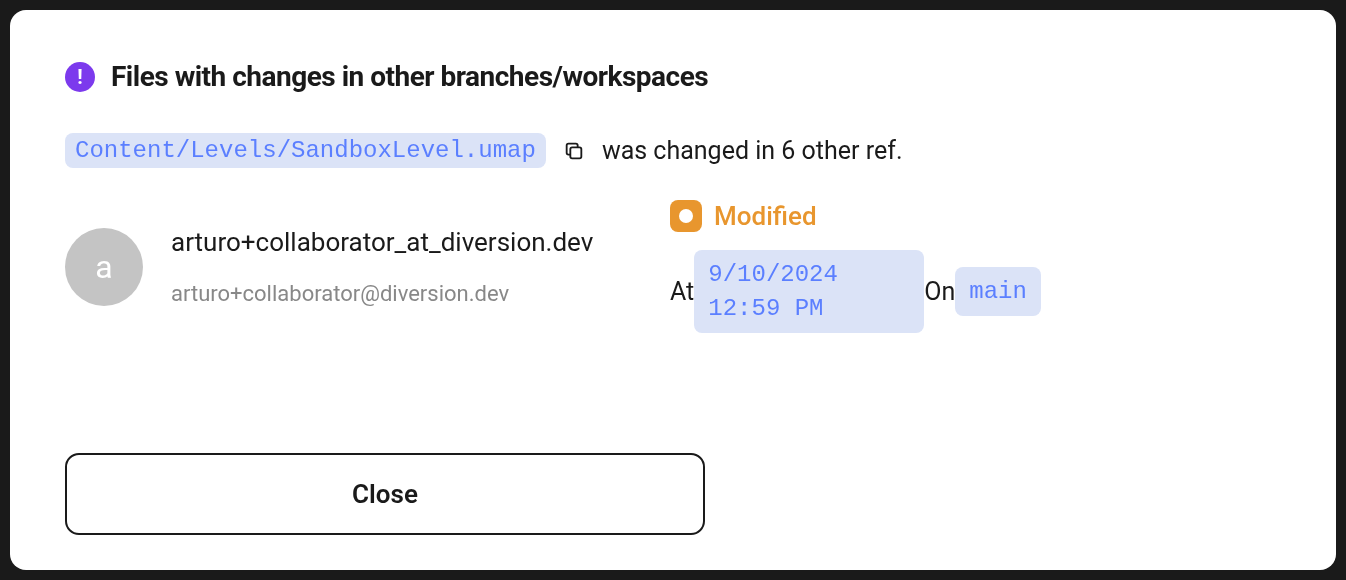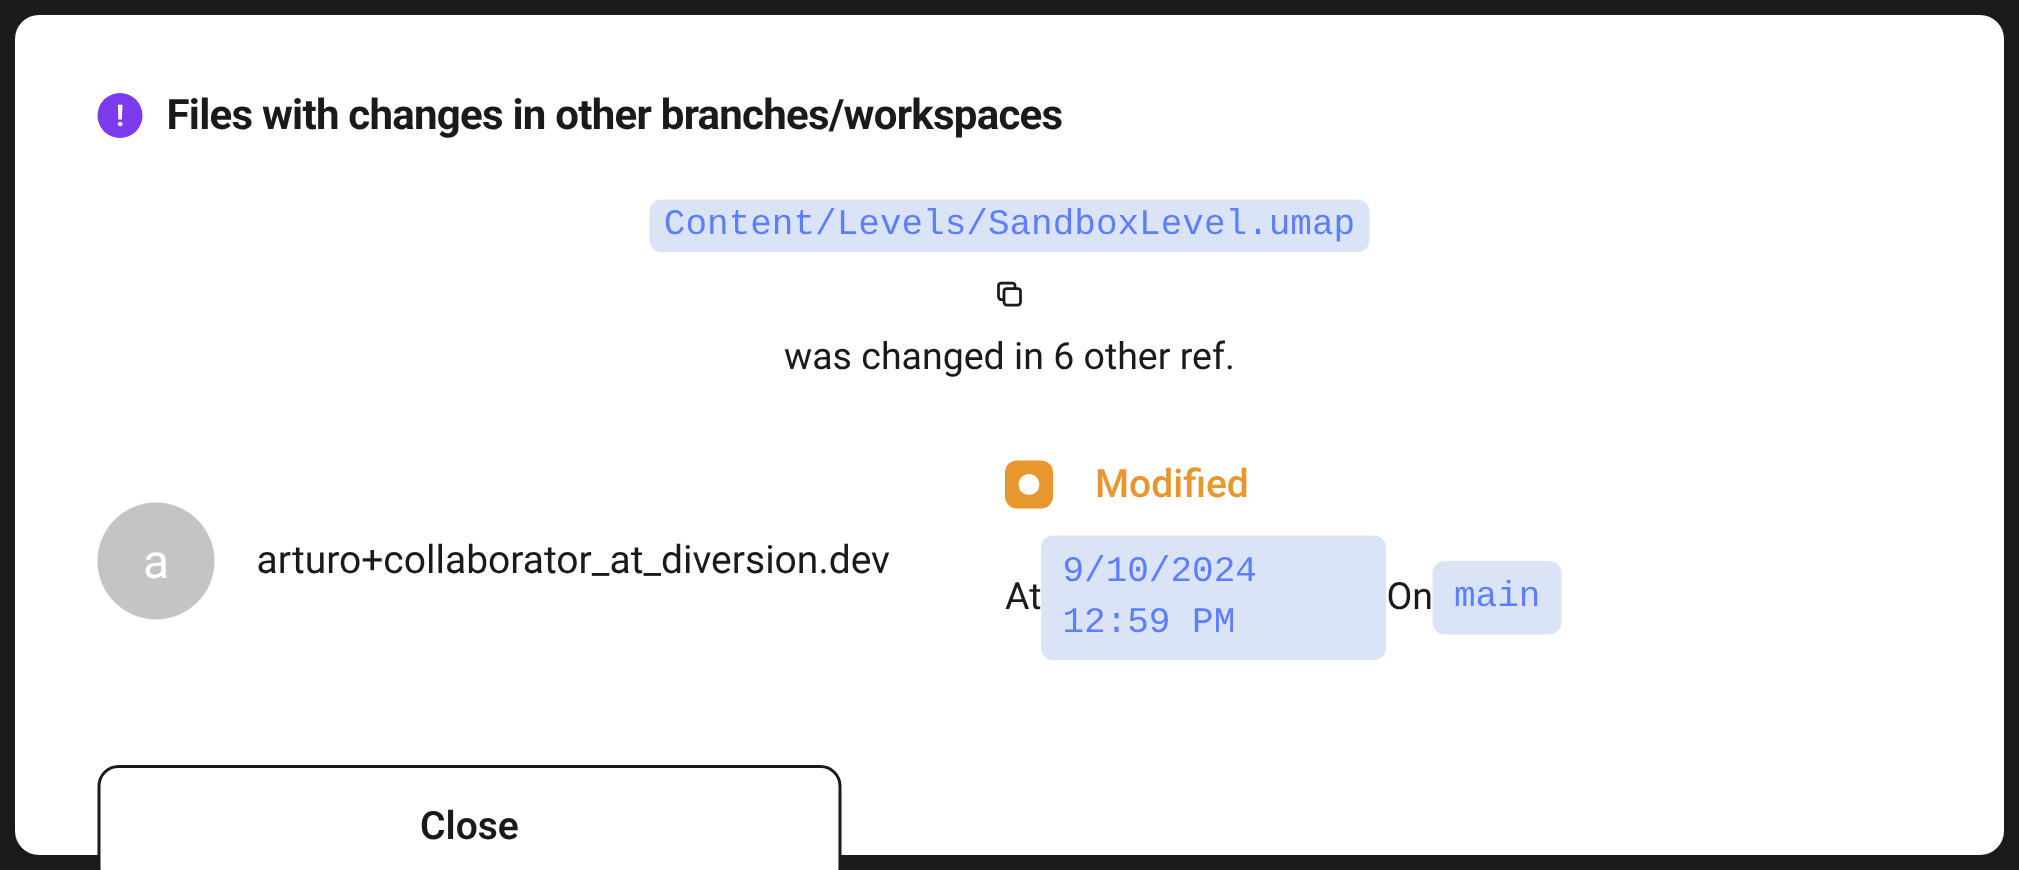--- a/index.html
+++ b/index.html
@@ -54,22 +54,21 @@
       font-size: 28px;
       font-weight: 700;
       color: #1a1a1a;
       letter-spacing: -0.5px;
     }
     
     .file-row {
       display: flex;
       align-items: center;
       gap: 16px;
-      margin-bottom: 54px;
-      flex-direction: column;
+      margin-bottom: 32px;
     }
     
     .code-chip {
       background: #dbe3f7;
       color: #5b7fff;
       font-family: "SF Mono", Monaco, Consolas, "Courier New", monospace;
       font-size: 24px;
       padding: 4px 10px;
       border-radius: 8px;
     }
@@ -141,21 +140,21 @@
     
     .change-details {
       display: flex;
       flex-direction: column;
       gap: 18px;
     }
     
     .status-row {
       display: flex;
       align-items: center;
-      gap: 28px;
+      gap: 12px;
     }
     
     .status-icon {
       width: 32px;
       height: 32px;
       background: #e8962e;
       border-radius: 8px;
       display: flex;
       align-items: center;
       justify-content: center;
@@ -194,21 +193,21 @@
       border-radius: 8px;
       line-height: 1.4;
       max-width: 230px;
     }
     
     .dialog-footer {
       margin-top: auto;
     }
     
     .close-button {
-      width: 496px;
+      width: 640px;
       padding: 24px;
       background: white;
       border: 2px solid #1a1a1a;
       border-radius: 14px;
       font-size: 26px;
       font-weight: 600;
       color: #1a1a1a;
       cursor: pointer;
       font-family: inherit;
     }
@@ -237,20 +236,21 @@
   </div>
 
   <div class="change-row">
 
     <div class="user-section">
       <div class="avatar">
         <span>a</span>
       </div>
       <div class="user-info">
         <div class="user-name">arturo+collaborator_at_diversion.dev</div>
+        <div class="user-email">arturo+collaborator@diversion.dev</div>
       </div>
     </div>
 
     <div class="change-details">
       <div class="status-row">
         <div class="status-icon">
           <div class="status-dot"></div>
         </div>
         <span class="status-label">Modified</span>
       </div>

